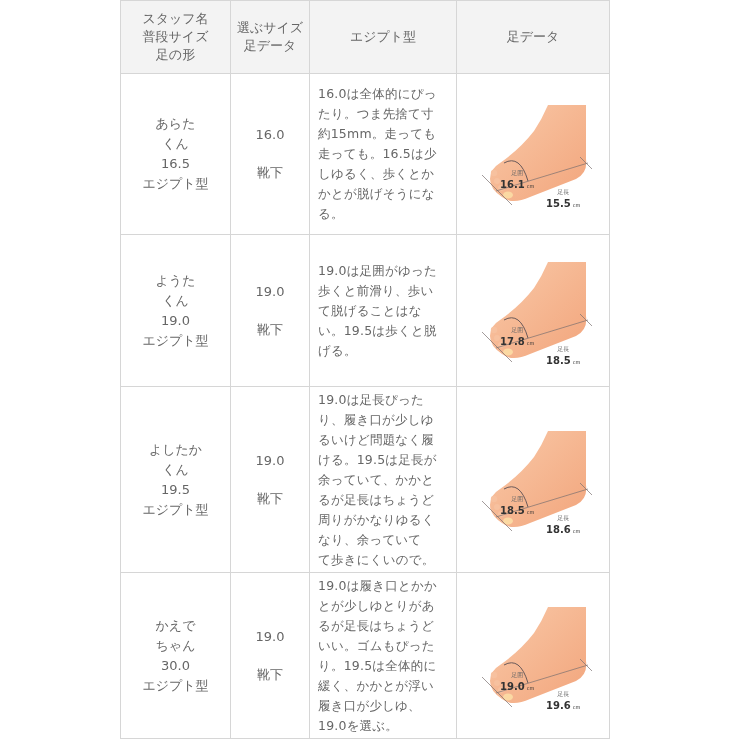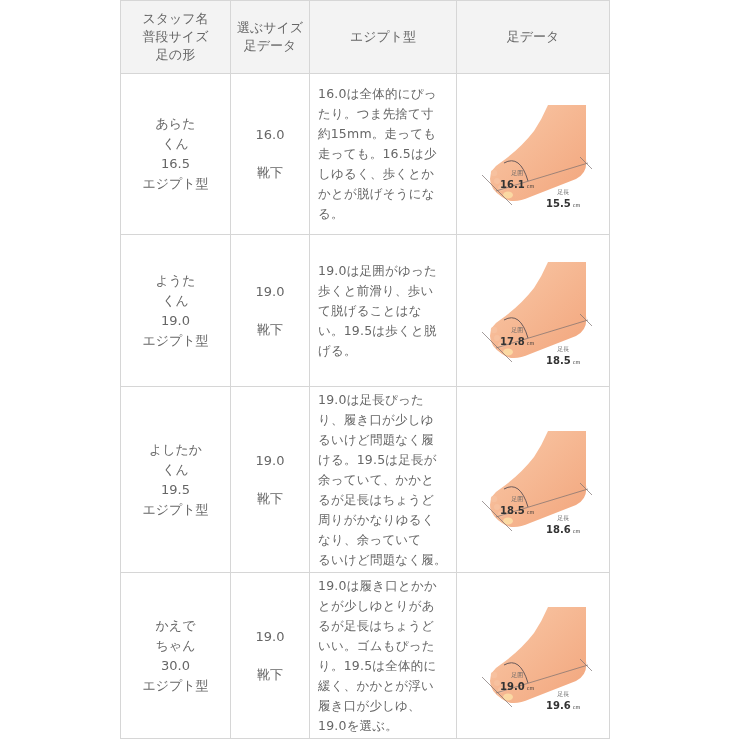--- a/index.html
+++ b/index.html
@@ -163,21 +163,21 @@
     </td>
     <td class="comment">
           <div>19.0は足長ぴった</div>
           <div>り、履き口が少しゆ</div>
           <div>るいけど問題なく履</div>
           <div>ける。19.5は足長が</div>
           <div>余っていて、かかと</div>
           <div>るが足長はちょうど</div>
           <div>周りがかなりゆるく</div>
           <div>なり、余っていて</div>
-          <div>るいけど問題なく履。</div>
+          <div>て歩きにくいので。</div>
         </td>
     <td class="foot">
       <div class="foot-wrap">
         <svg width="130" height="110" viewBox="0 0 130 110">
           <defs>
             <linearGradient id="skin2" x1="0" y1="0" x2="1" y2="1">
               <stop offset="0" stop-color="#f9c9a8"></stop>
               <stop offset="1" stop-color="#f2a57c"></stop>
             </linearGradient>
           </defs>

